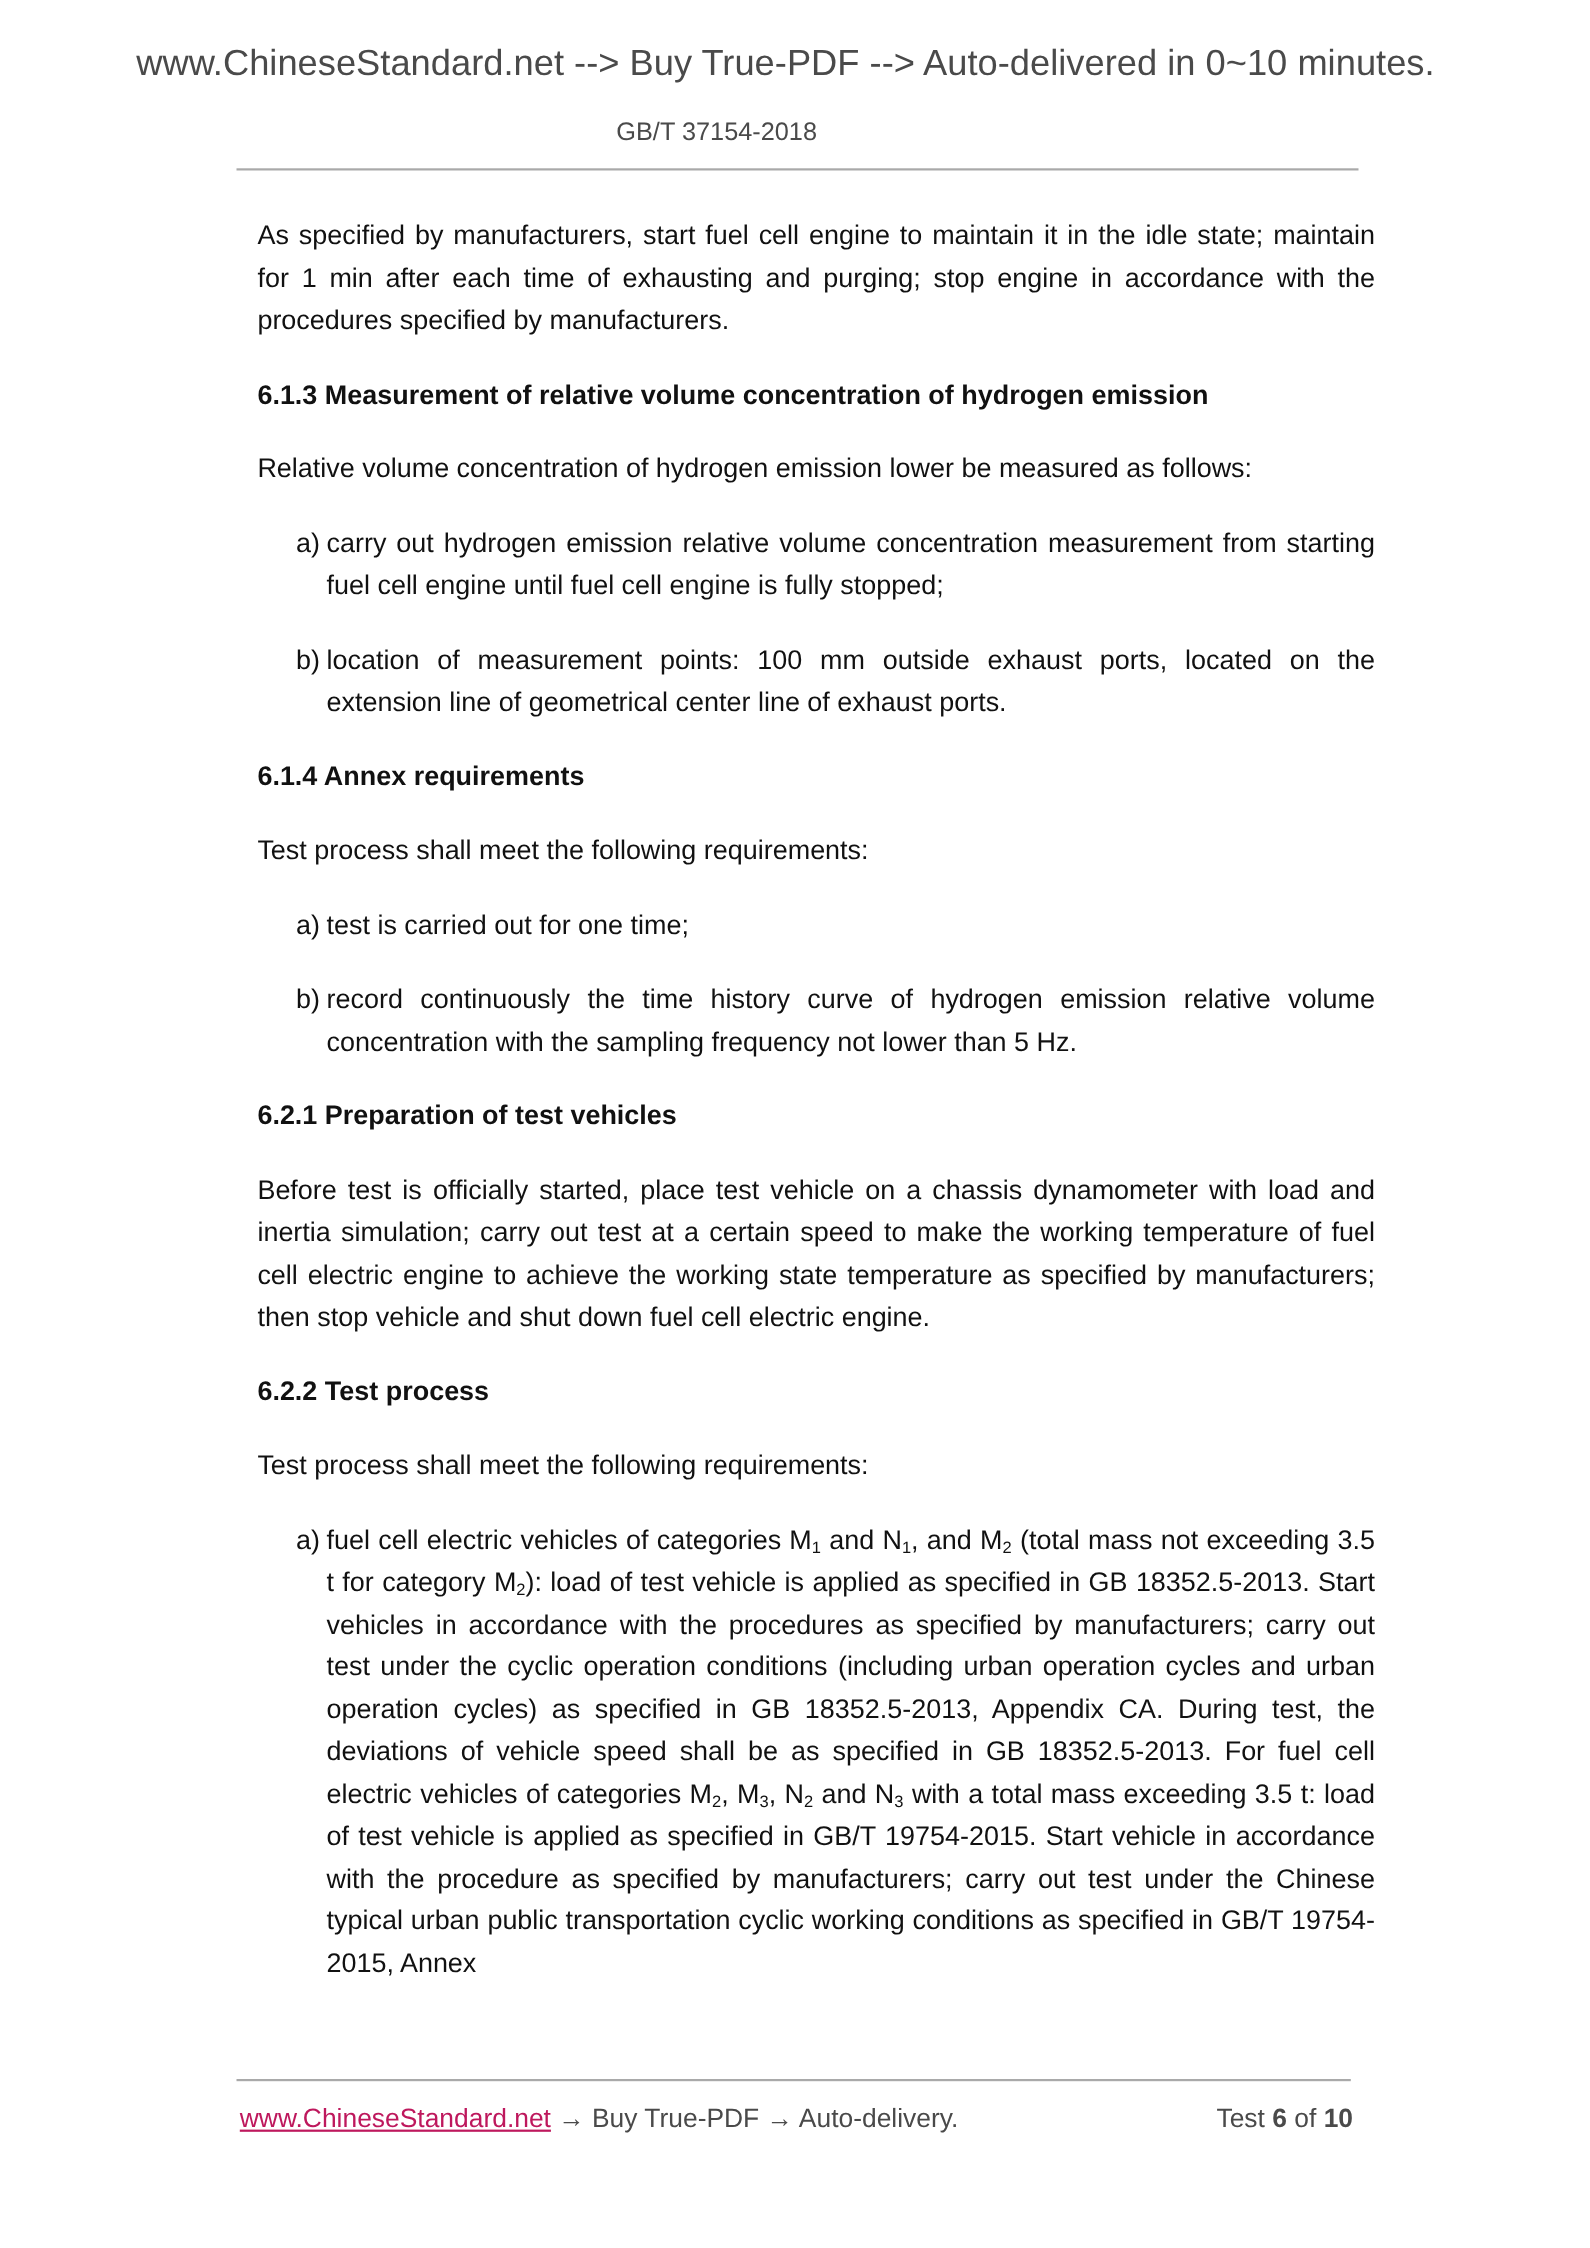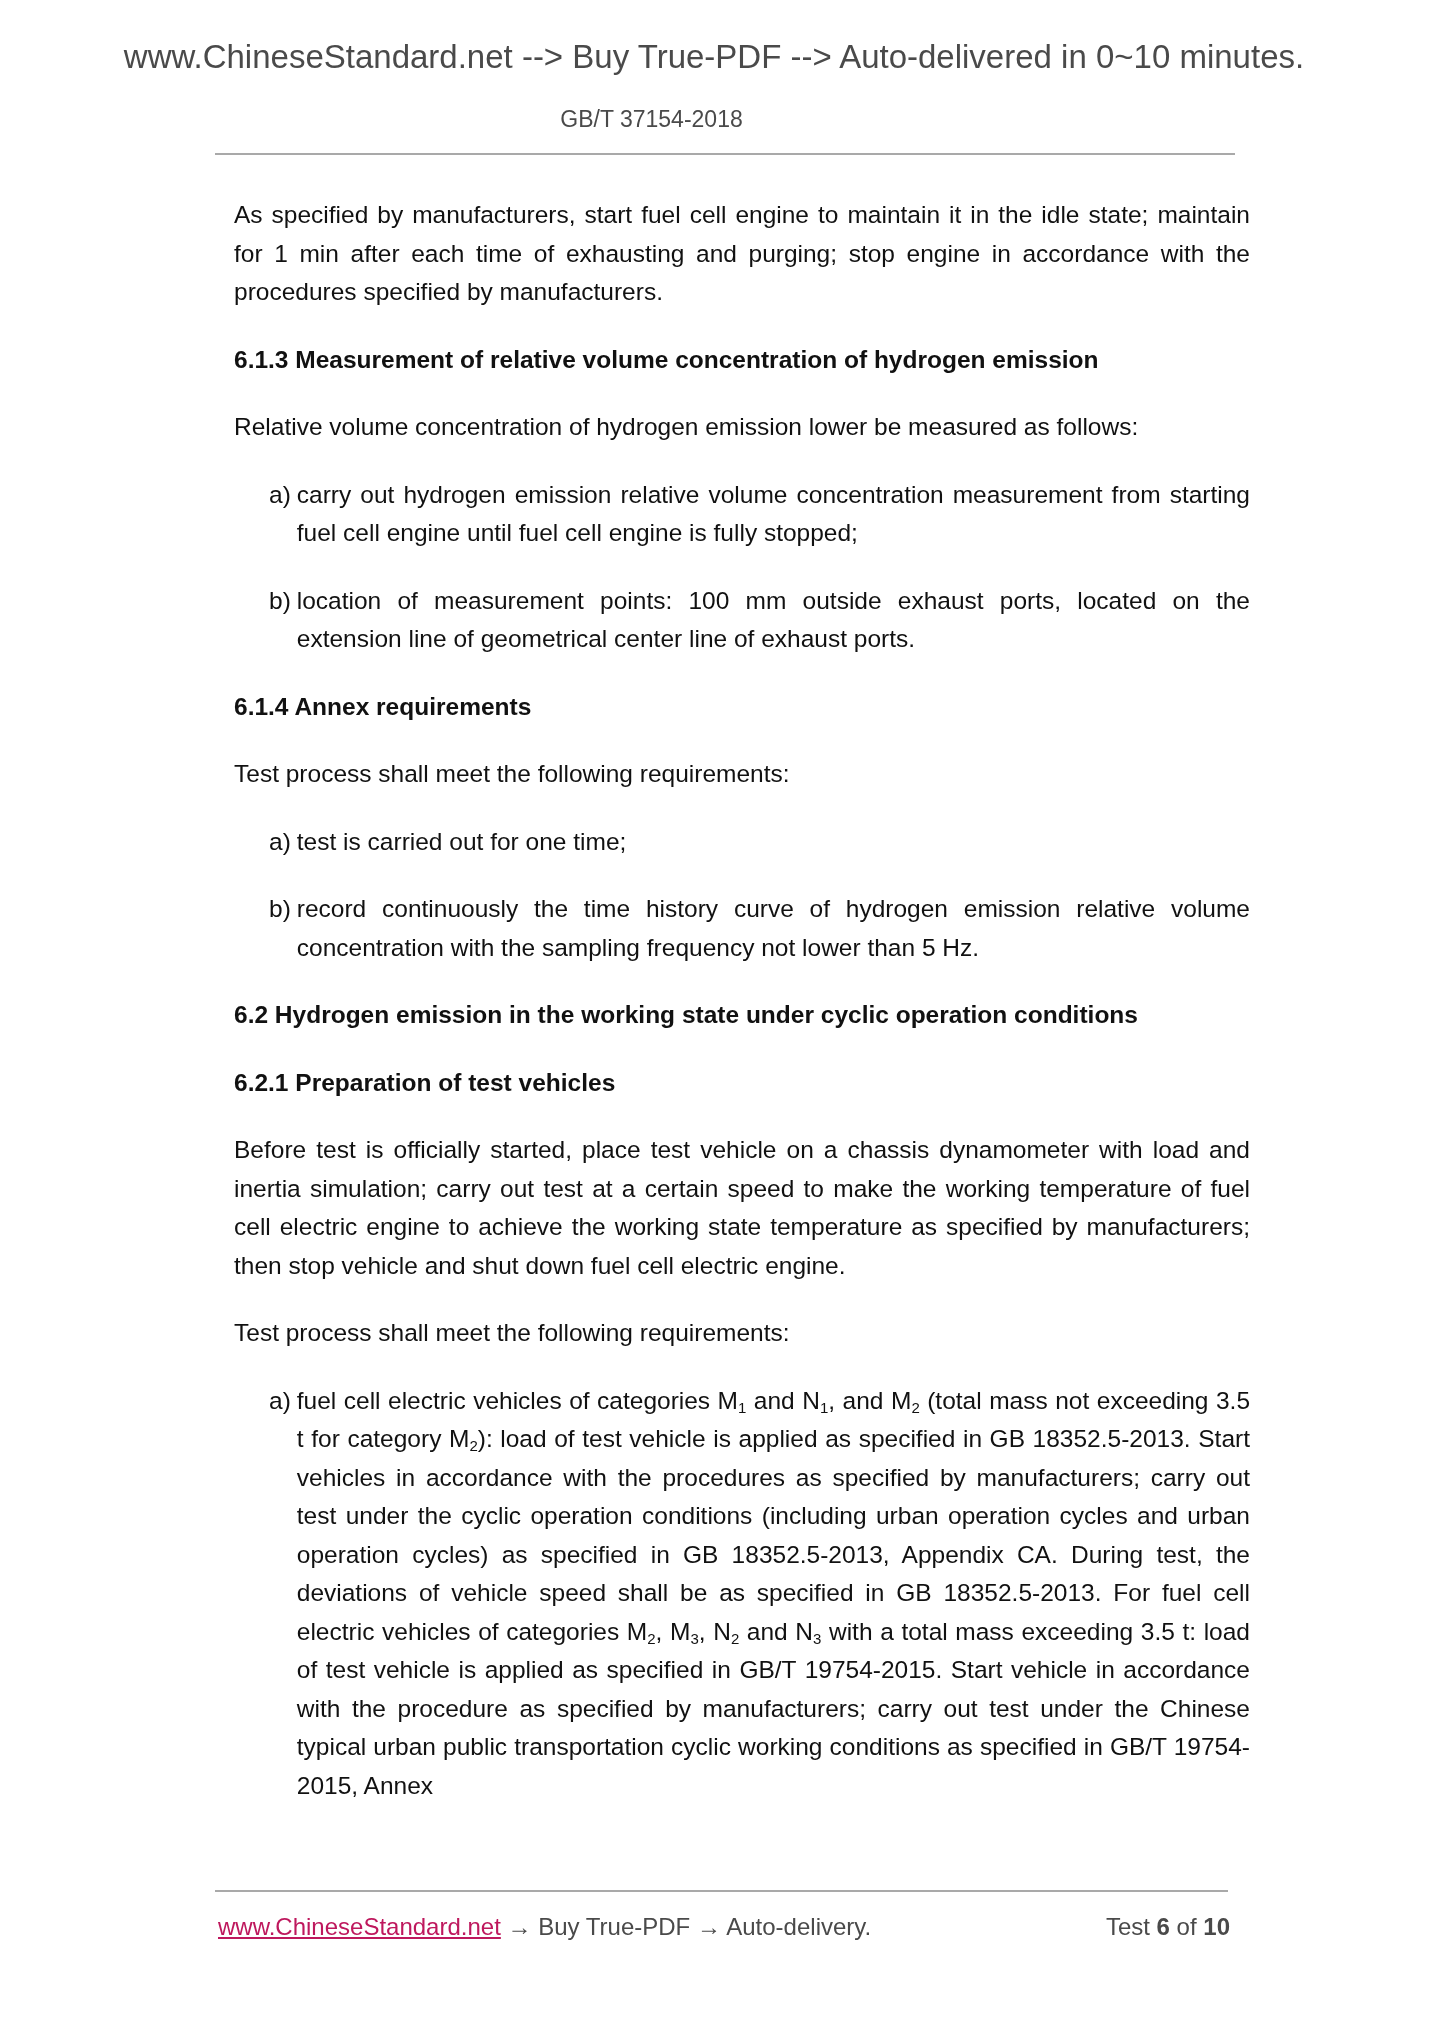--- a/index.html
+++ b/index.html
@@ -51,25 +51,25 @@
   <p class="para">Test process shall meet the following requirements:</p>
   <div class="item">
     <span class="marker">a)</span>
     <span class="text">test is carried out for one time;</span>
   </div>
   <div class="item">
     <span class="marker">b)</span>
     <span class="text">record continuously the time history curve of hydrogen emission relative volume concentration with the sampling frequency not lower than 5 Hz.</span>
   </div>
 
-  <p class="heading">6.2 Hydrogen emission in the working state under cyclic operation conditions</p>
 
   <p class="heading">6.2.1 Preparation of test vehicles</p>
   <p class="para">Before test is officially started, place test vehicle on a chassis dynamometer with load and inertia simulation; carry out test at a certain speed to make the working temperature of fuel cell electric engine to achieve the working state temperature as specified by manufacturers; then stop vehicle and shut down fuel cell electric engine.</p>
 
+  <p class="heading">6.2.2 Test process</p>
   <p class="para">Test process shall meet the following requirements:</p>
   <div class="item last">
     <span class="marker">a)</span>
     <span class="text"><span>fuel cell electric vehicles of categories M</span><sub>1</sub><span> and N</span><sub>1</sub><span>, and M</span><sub>2</sub><span> (total mass not exceeding 3.5 t for category M</span><sub>2</sub><span>): load of test vehicle is applied as specified in GB 18352.5-2013. Start vehicles in accordance with the procedures as specified by manufacturers; carry out test under the cyclic operation conditions (including urban operation cycles and urban operation cycles) as specified in GB 18352.5-2013, Appendix CA. During test, the deviations of vehicle speed shall be as specified in GB 18352.5-2013. For fuel cell electric vehicles of categories M</span><sub>2</sub><span>, M</span><sub>3</sub><span>, N</span><sub>2</sub><span> and N</span><sub>3</sub><span> with a total mass exceeding 3.5 t: load of test vehicle is applied as specified in GB/T 19754-2015. Start vehicle in accordance with the procedure as specified by manufacturers; carry out test under the Chinese typical urban public transportation cyclic working conditions as specified in GB/T 19754-2015, Annex</span></span>
   </div>
 </div>
 
 <div class="rule bottom"></div>
 <div class="footer">
   <span class="link">www.ChineseStandard.net</span>

